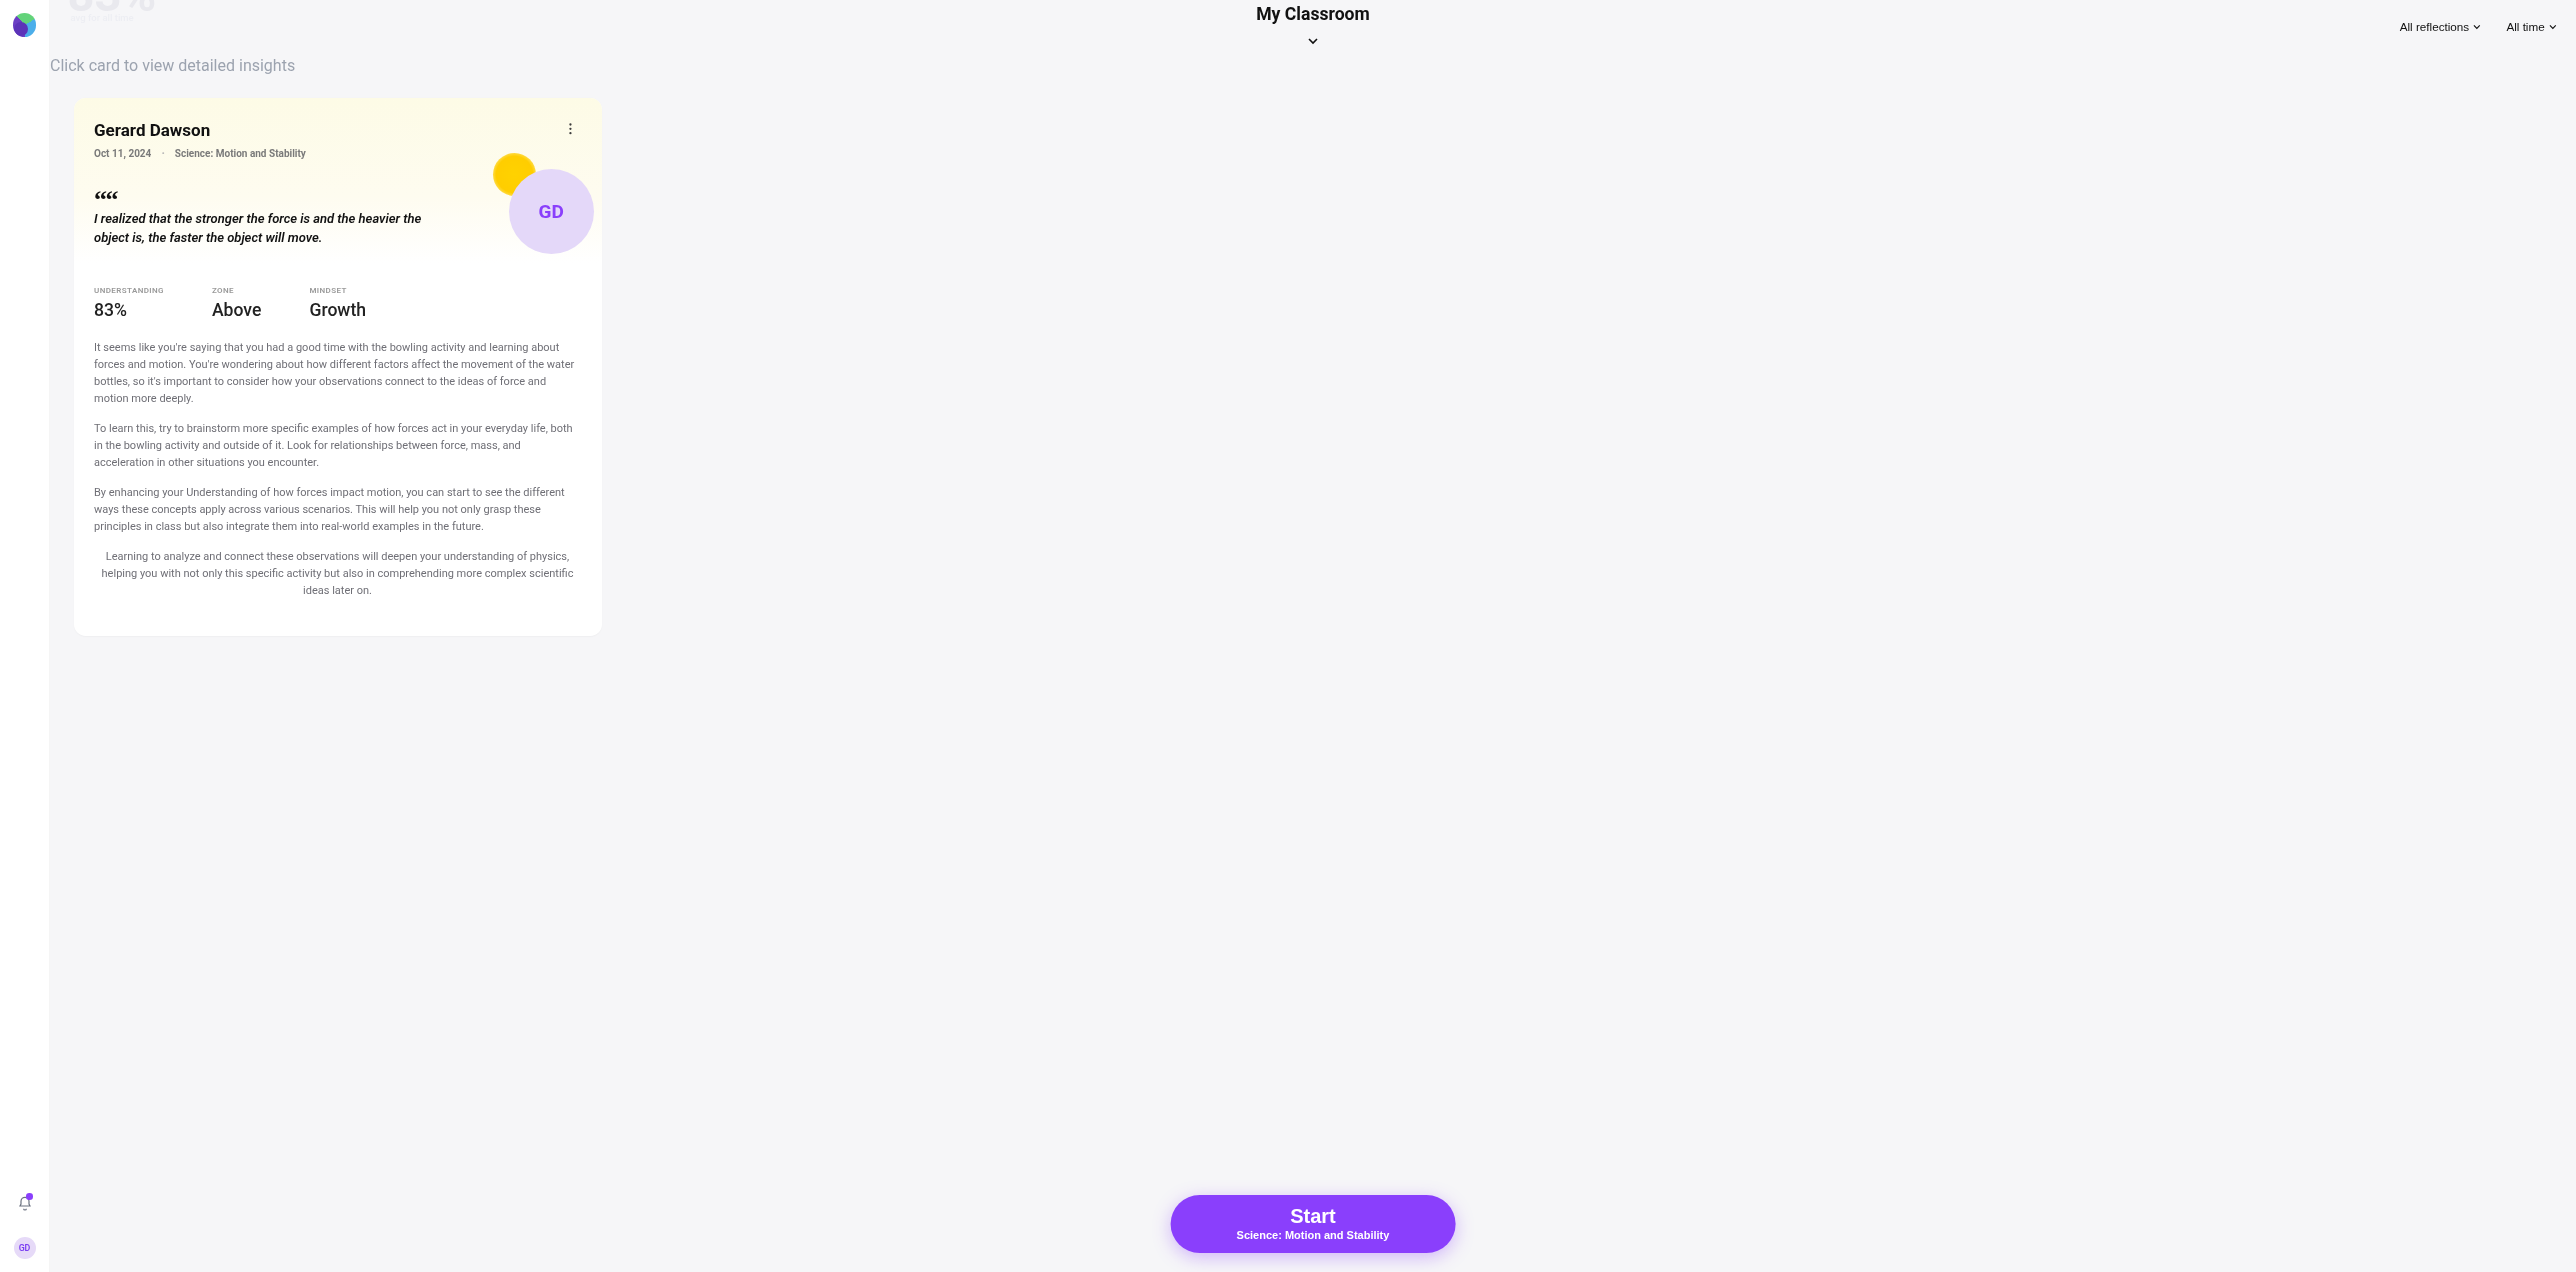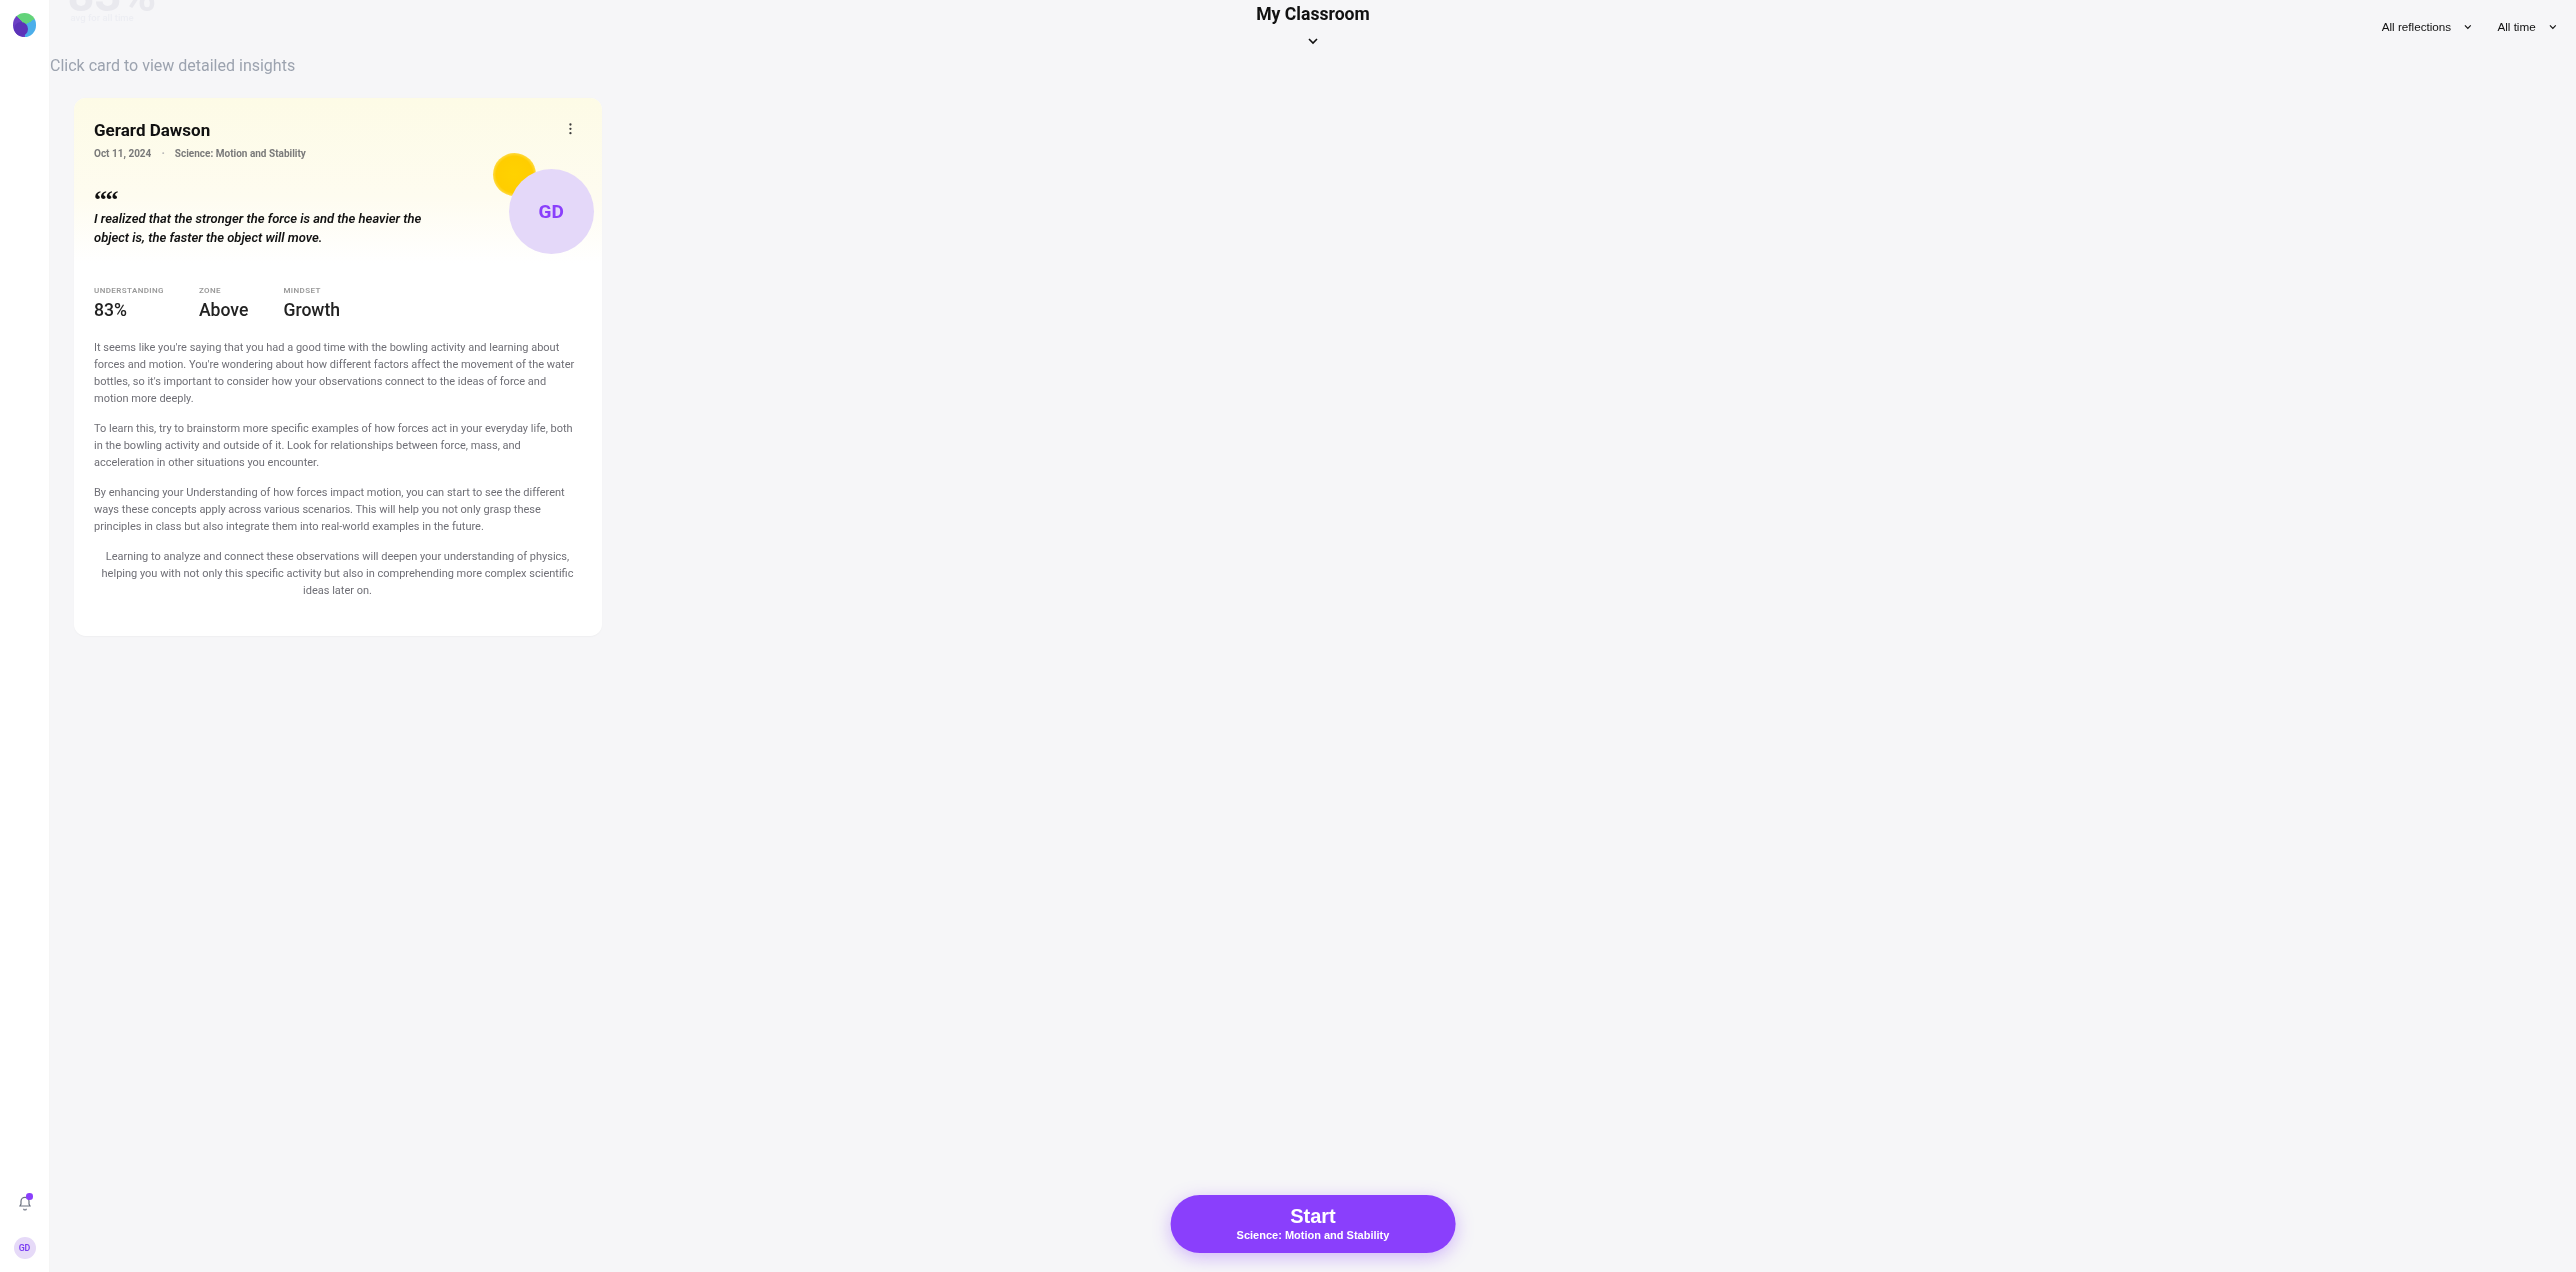--- a/index.html
+++ b/index.html
@@ -95,21 +95,21 @@
   .chev { width: 16px; height: 16px; color:#111; }
   .topbar .right {
     display: flex;
     gap: 23.5px;
     align-items: center;
     justify-content: flex-end;
   }
   .filter-btn {
     display: flex;
     align-items: center;
-    gap: 11px;
+    gap: 2px;
     font-size: 11.7px;
     font-weight: 500;
     color: #111;
     cursor: pointer;
     background:none; border:none;
   }
   .chev-sm { width:11.7px; height:11.7px; }
 
   
   .hint {
@@ -197,21 +197,21 @@
     border-radius:50%;
     background:#e4d8f9;
     color:#8a3ffc;
     font-weight:700;
     font-size: 19px;
     display:flex; align-items:center; justify-content:center;
   }
 
   .metrics{
     display:flex;
-    gap: 35px;
+    gap: 48px;
     padding: 23.5px 20.5px 11.7px 20.5px;
   }
   .metric .label{
     font-size: 8px;
     letter-spacing: 0.4px;
     font-weight: 600;
     color: #9a9a9a;
   }
   .metric .value{
     margin-top: 4.4px;

